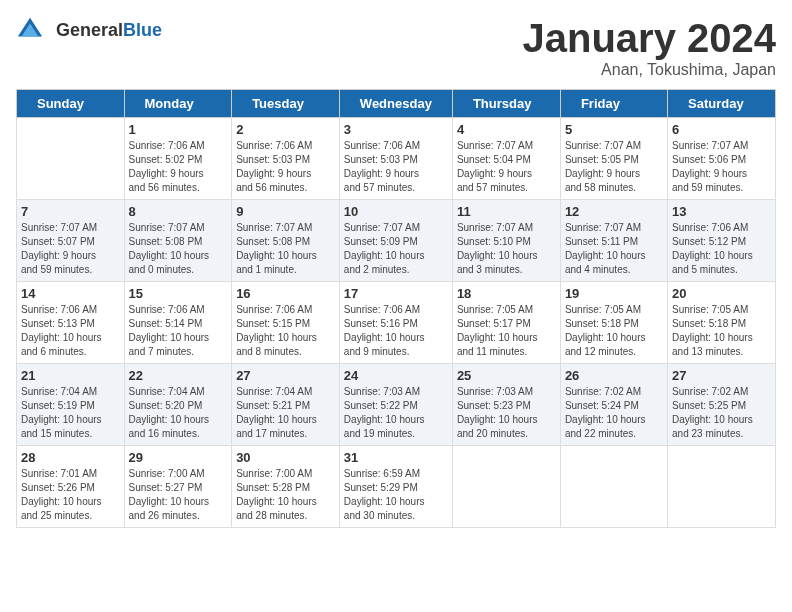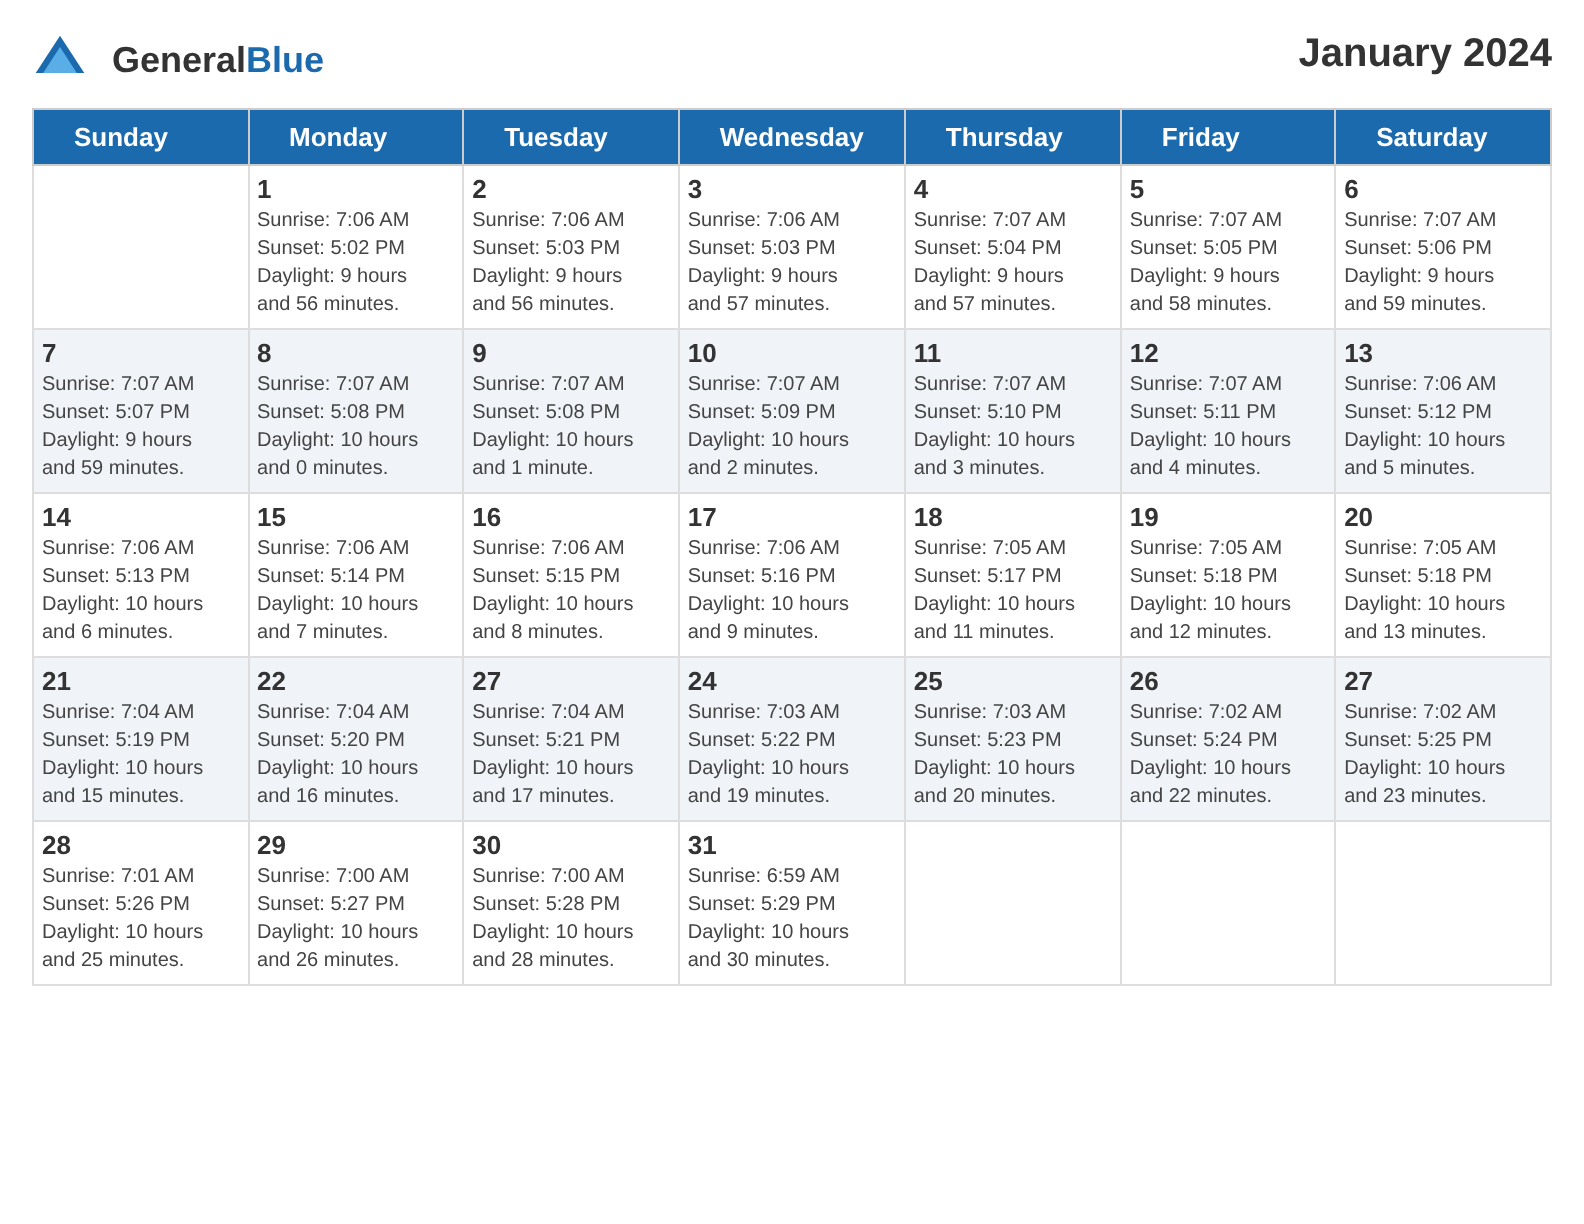--- a/index.html
+++ b/index.html
@@ -22,21 +22,21 @@
       gap: 12px;
     }
     .logo-icon {
       width: 28px;
       height: 28px;
     }
     .title-area {
       text-align: right;
     }
     .month-title {
-      font-size: 20px;
+      font-size: 40px;
       font-weight: bold;
       color: #333;
     }
     .location-title {
       font-size: 16px;
       color: #555;
     }
     table {
       width: 100%;
       border-collapse: collapse;
@@ -92,20 +92,21 @@
     <svg class="logo-icon" viewBox="0 0 30 30" xmlns="http://www.w3.org/2000/svg">
       <polygon points="15,2 28,22 2,22" fill="#1a6aad"></polygon>
       <polygon points="15,8 24,22 6,22" fill="#5aaee8"></polygon>
     </svg>
     <div>
       <span style="font-size:18px;font-weight:bold;color:#333;">General</span><span style="font-size:18px;font-weight:bold;color:#1a6aad;">Blue</span>
     </div>
   </div>
   <div class="title-area">
     <div class="month-title">January 2024</div>
+    <div class="location-title">Anan, Tokushima, Japan</div>
   </div>
 </div>
 
 <table>
   <thead>
     <tr>
     <th>Sunday</th>
         <th>Monday</th>
         <th>Tuesday</th>
         <th>Wednesday</th>

